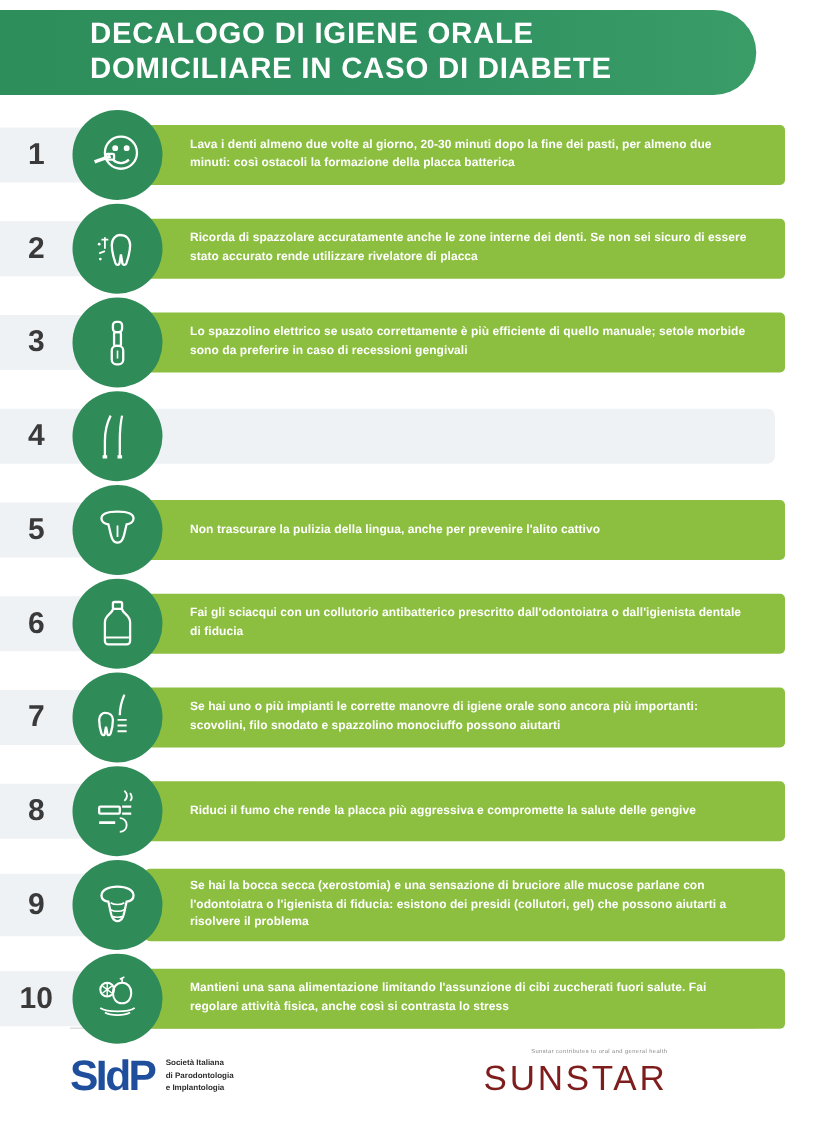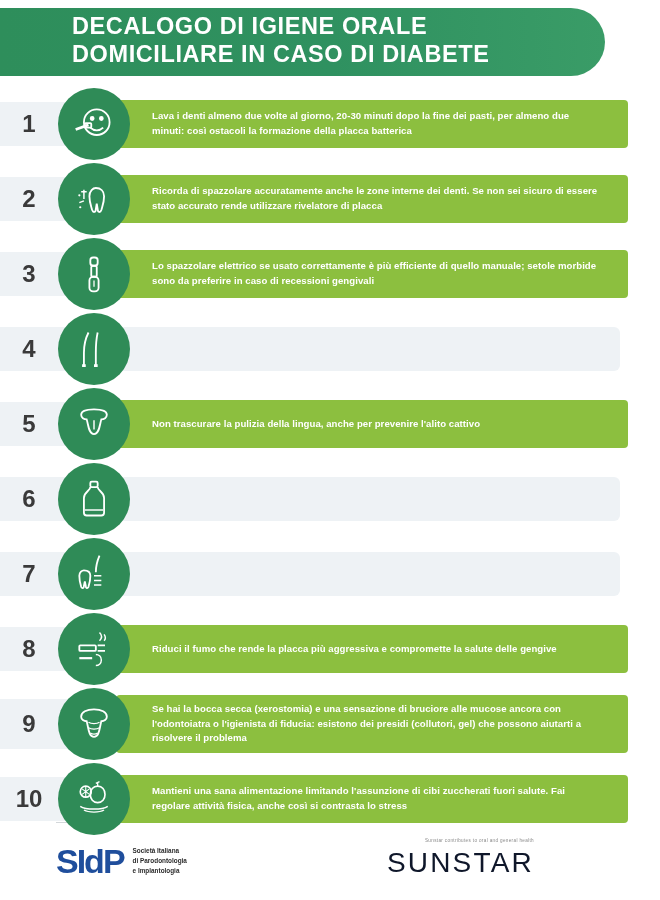--- a/index.html
+++ b/index.html
@@ -101,21 +101,21 @@
     line-height: 1;
   }
   .sidp-text {
     margin-left: 9px;
     font-size: 6.4px; font-weight: bold; color: #2b2b2b;
     line-height: 1.55; white-space: pre-line;
   }
   .sunstar { position: absolute; right: 56px; top: 16px; text-align: right; }
   .sunstar-tag { font-size: 4.6px; color: #8a8a8a; letter-spacing: 0.35px; }
   .sunstar-name {
-    font-size: 28px; color: #0f172a; letter-spacing: 2.2px;
+    font-size: 28px; color: #7f1d1d; letter-spacing: 2.2px;
     font-family: "Liberation Sans", sans-serif; margin-top: 4px;
   }
 </style>
 </head>
 <body>
 
 <div class="page">
 
   <div class="header-band"></div>
   <div class="header-title">DECALOGO DI IGIENE ORALE
@@ -163,21 +163,21 @@
       <div class="num">3</div>
       <div class="icon-badge">
         <svg viewBox="0 0 48 48" fill="none" stroke="#ffffff" stroke-width="2">
           <rect x="20" y="6" width="8" height="9" rx="3"></rect>
           <rect x="21" y="15" width="6" height="12" rx="1.5"></rect>
           <rect x="19" y="27" width="10" height="16" rx="4"></rect>
           <path d="M24 31v7" stroke-width="1.4"></path>
         </svg>
       </div>
       <div class="bar">
-        <span class="bar-text">Lo spazzolare elettrico se usato correttamente è più efficiente di quello manuale; setole morbide sono da preferire in caso di recessioni gengivali</span>
+        <span class="bar-text">Lo spazzolino elettrico se usato correttamente è più efficiente di quello manuale; setole morbide sono da preferire in caso di recessioni gengivali</span>
       </div>
     </div>
 
     <div class="row">
       <div class="row-stripe" style="height:44px"></div>
       <div class="num">4</div>
       <div class="icon-badge">
         <svg viewBox="0 0 48 48" fill="none" stroke="#ffffff" stroke-width="2">
           <path d="M18 6c-4 8-5 16-5 22v14"></path>
           <path d="M28 6c-2 9-2 16-2 22v14"></path>
@@ -203,31 +203,37 @@
     <div class="row">
       <div class="row-stripe" style="height:44px"></div>
       <div class="num">6</div>
       <div class="icon-badge">
         <svg viewBox="0 0 48 48" fill="none" stroke="#ffffff" stroke-width="2">
           <rect x="20" y="5" width="8" height="6" rx="1.5"></rect>
           <path d="M20 11c0 4-7 5-7 12v16a3 3 0 003 3h16a3 3 0 003-3V23c0-7-7-8-7-12"></path>
           <path d="M14 36h20" stroke-width="1.6"></path>
         </svg>
       </div>
+      <div class="bar">
+        <span class="bar-text">Fai gli sciacqui con un collutorio antibatterico prescritto dall'odontoiatra o dall'igienista dentale di fiducia</span>
+      </div>
     </div>
 
     <div class="row">
       <div class="row-stripe" style="height:44px"></div>
       <div class="num">7</div>
       <div class="icon-badge">
         <svg viewBox="0 0 48 48" fill="none" stroke="#ffffff" stroke-width="2">
           <path d="M30 4c-3 7-4 13-4 18"></path>
           <path d="M13 20c4 0 7 2 7 6 0 6-1 9-2 12-1 2-3 2-3-1l-1-5-1 5c0 3-2 3-3 1-1-3-2-6-2-12 0-4 3-6 5-6z"></path>
           <path d="M24 26h8M24 31h8M24 36h8" stroke-width="1.6"></path>
         </svg>
+      </div>
+      <div class="bar">
+        <span class="bar-text">Se hai uno o più impianti le corrette manovre di igiene orale sono ancora più importanti: scovolini, filo snodato e spazzolino monociuffo possono aiutarti</span>
       </div>
     </div>
 
     <div class="row">
       <div class="row-stripe" style="height:44px"></div>
       <div class="num">8</div>
       <div class="icon-badge">
         <svg viewBox="0 0 48 48" fill="none" stroke="#ffffff" stroke-width="2">
           <rect x="8" y="20" width="18" height="6" rx="1"></rect>
           <path d="M28 20h8M28 26h8" stroke-width="2"></path>
@@ -244,21 +250,21 @@
     <div class="row">
       <div class="row-stripe" style="height:50px"></div>
       <div class="num">9</div>
       <div class="icon-badge">
         <svg viewBox="0 0 48 48" fill="none" stroke="#ffffff" stroke-width="2">
           <path d="M10 16c0-5 6-8 14-8s14 3 14 8c0 3-3 5-6 5-2 7-2 17-8 17s-6-10-8-17c-3 0-6-2-6-5z"></path>
           <path d="M18 22c3 2 9 2 12 0M18 28c3 2 9 2 12 0M20 34c2 1 6 1 8 0" stroke-width="1.4"></path>
         </svg>
       </div>
       <div class="bar">
-        <span class="bar-text">Se hai la bocca secca (xerostomia) e una sensazione di bruciore alle mucose ancora con l'odontoiatra o l'igienista di fiducia: esistono dei presidi (collutori, gel) che possono aiutarti a risolvere il problema</span>
+        <span class="bar-text">Se hai la bocca secca (xerostomia) e una sensazione di bruciore alle mucose parlane con l'odontoiatra o l'igienista di fiducia: esistono dei presidi (collutori, gel) che possono aiutarti a risolvere il problema</span>
       </div>
     </div>
 
     <div class="row">
       <div class="row-stripe" style="height:44px"></div>
       <div class="num">10</div>
       <div class="icon-badge">
         <svg viewBox="0 0 48 48" fill="none" stroke="#ffffff" stroke-width="1.8">
           <circle cx="15" cy="16" r="6"></circle>
           <path d="M15 10v12M11 13l8 6M19 13l-8 6" stroke-width="1.2"></path>

